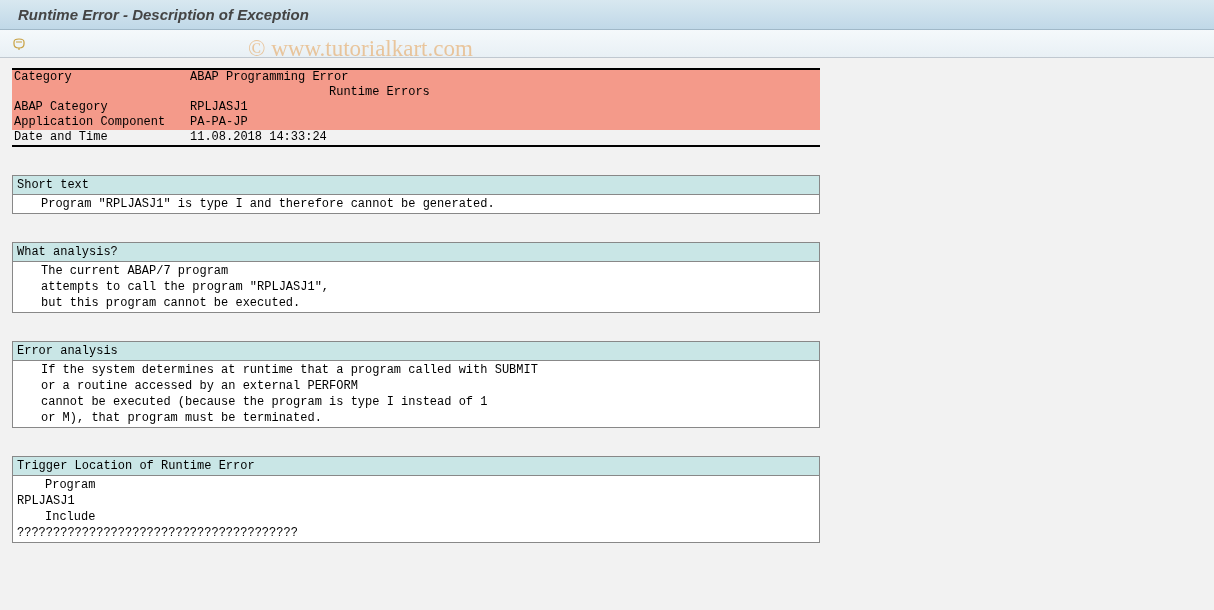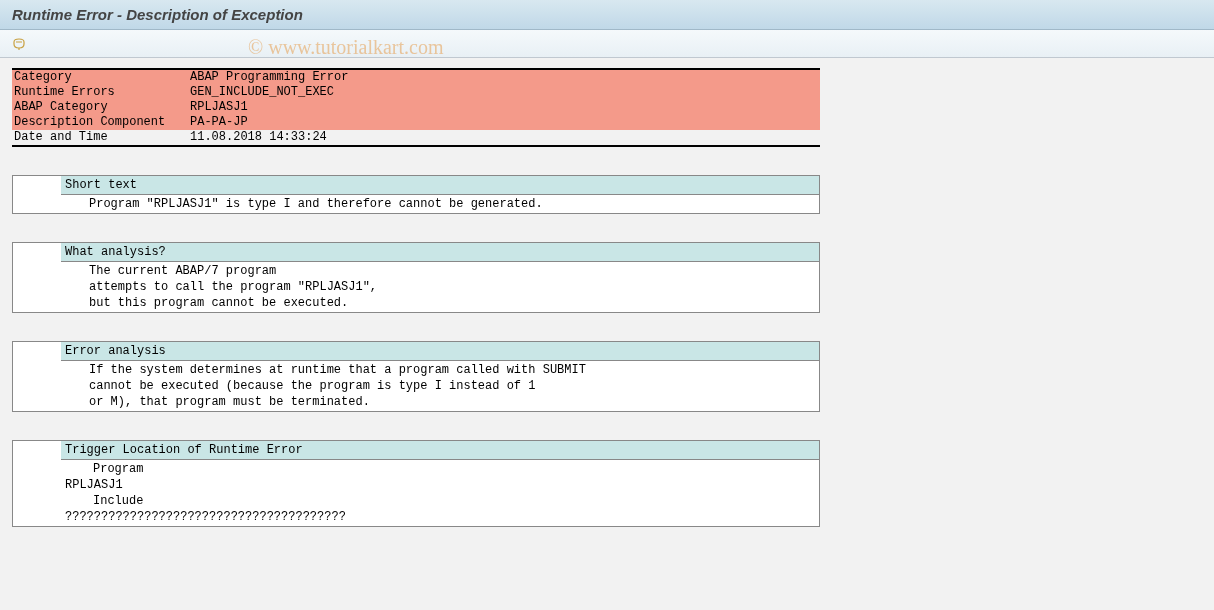--- a/index.html
+++ b/index.html
@@ -12,21 +12,21 @@
       font-size: 12px;
       background: #f2f2f2;
       width: 1214px;
       height: 610px;
       overflow: hidden;
       position: relative;
     }
     .title-bar {
       background: linear-gradient(to bottom, #d8e8f0, #c0d8e8);
       border-bottom: 1px solid #a0b8c8;
-      padding: 6px 12px;
+      padding: 6px 18px;
       font-size: 15px;
       font-weight: bold;
       font-style: italic;
       color: #444;
     }
     .toolbar {
       background: linear-gradient(to bottom, #f5f9fb, #e8f0f5);
       border-bottom: 1px solid #c0c8d0;
       padding: 4px 10px;
       height: 28px;
@@ -69,21 +69,20 @@
     .error-value {
       flex: 1;
     }
     .section {
       width: 808px;
       border: 1px solid #888;
       margin-bottom: 28px;
       font-family: "Courier New", monospace;
       font-size: 12px;
       background: #fff;
-      padding-left: 48px;
     }
     .section-header {
       background: #c9e6e6;
       padding: 1px 4px;
       border-bottom: 1px solid #888;
       line-height: 16px;
     }
     .section-body {
       padding: 1px 4px 1px 28px;
       line-height: 16px;
@@ -100,21 +99,21 @@
       width: 276px;
       padding-left: 28px;
     }
     .trigger-value {
       flex: 1;
     }
     .watermark {
       position: absolute;
       top: 36px;
       left: 248px;
-      font-size: 20px;
+      font-size: 23px;
       color: rgba(230, 158, 80, 0.55);
       font-family: Georgia, serif;
       pointer-events: none;
     }
   </style>
 </head>
 <body>
 
 <div class="title-bar">
   <span>Runtime Error - Description of Exception</span>
@@ -134,28 +133,27 @@
 
 <div class="content">
 
   <div class="error-header">
     <div class="error-row red">
       <div class="error-label">Category</div>
       <div class="error-value">ABAP Programming Error</div>
     </div>
     <div class="error-row red">
       <div class="error-label">Runtime Errors</div>
-      <div class="error-value">GEN_INCLUDE_NOT_EXEC</div>
     </div>
     <div class="error-row red">
       <div class="error-label">ABAP Category</div>
       <div class="error-value">RPLJASJ1</div>
     </div>
     <div class="error-row red">
-      <div class="error-label">Description Component</div>
+      <div class="error-label">Application Component</div>
       <div class="error-value">PA-PA-JP</div>
     </div>
     <div class="error-row">
       <div class="error-label">Date and Time</div>
       <div class="error-value">11.08.2018 14:33:24</div>
     </div>
   </div>
 
   <div class="section">
     <div class="section-header">Short text</div>
@@ -170,20 +168,21 @@
       <div class="section-body-line">The current ABAP/7 program</div>
       <div class="section-body-line">attempts to call the program "RPLJASJ1",</div>
       <div class="section-body-line">but this program cannot be executed.</div>
     </div>
   </div>
 
   <div class="section">
     <div class="section-header">Error analysis</div>
     <div class="section-body">
       <div class="section-body-line">If the system determines at runtime that a program called with SUBMIT</div>
+      <div class="section-body-line">or a routine accessed by an external PERFORM</div>
       <div class="section-body-line">cannot be executed (because the program is type I instead of 1</div>
       <div class="section-body-line">or M), that program must be terminated.</div>
     </div>
   </div>
 
   <div class="section" style="margin-bottom:12px">
     <div class="section-header">Trigger Location of Runtime Error</div>
     <div style="padding:1px 4px;">
       <div class="trigger-row">
         <div class="trigger-label">Program</div>

